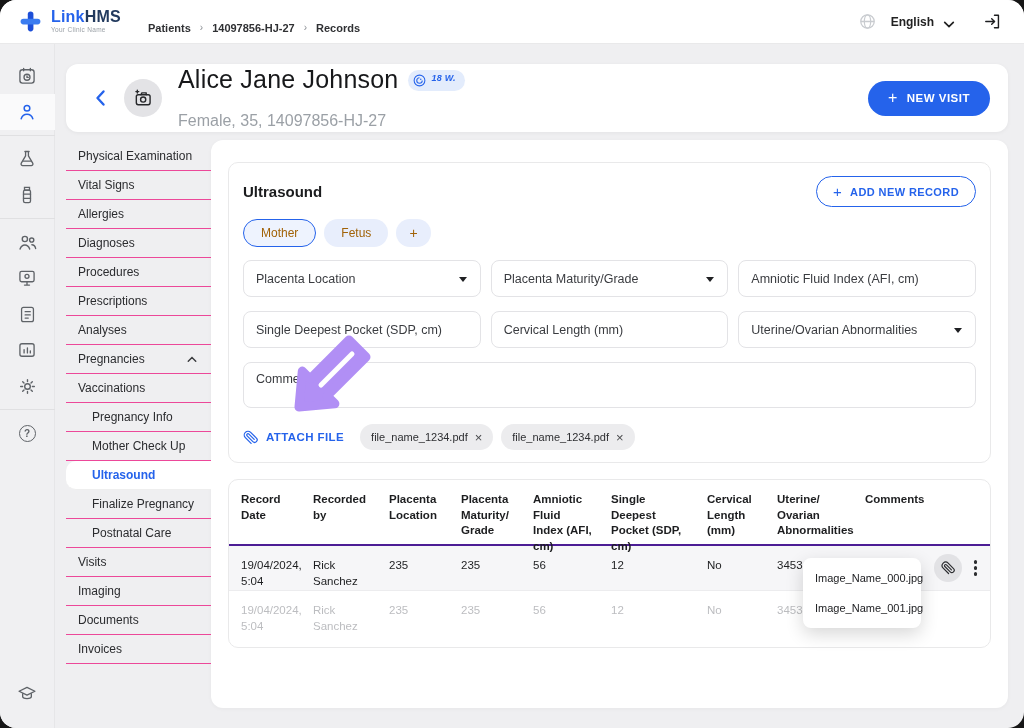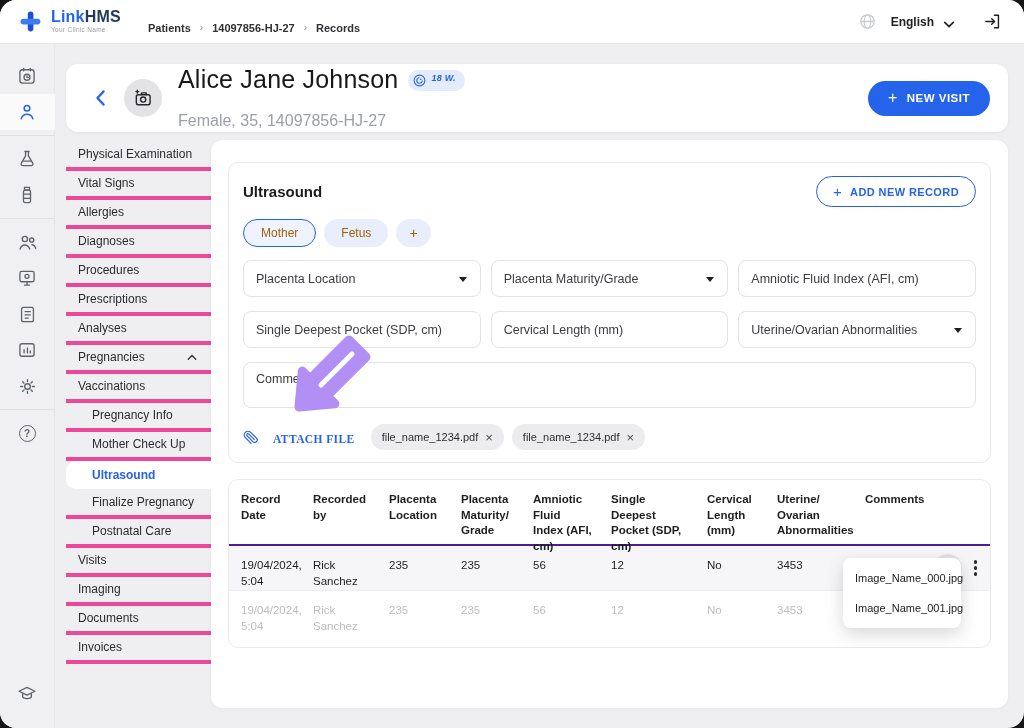--- a/index.html
+++ b/index.html
@@ -32,21 +32,21 @@
   .avatar { width:38px; height:38px; border-radius:50%; background:#e3e3e6; display:flex; align-items:center; justify-content:center; margin-right:16px; }
   .pname-row { display:flex; align-items:center; gap:10px; }
   .pname { font-size:25px; font-weight:500; color:#17181a; letter-spacing:.2px; line-height:1.1; }
   .gest-badge { display:flex; align-items:flex-start; gap:4px; background:#e3ecfc; border-radius:12px; padding:3px 9px 3px 4px; font-size:9px; font-weight:700; color:#2563eb; letter-spacing:.3px;font-style:italic; }
   .psub { font-size:16px; color:#9ba0a6; margin-top:18px; }
   .new-visit { margin-left:auto; background:#2563eb; color:#fff; border:none; border-radius:18px; height:35px; padding:0 20px; font-size:11.5px; font-weight:700; letter-spacing:.5px; display:flex; align-items:center; gap:9px; font-family:inherit; cursor:pointer; }
   .new-visit .plus { font-size:16px; font-weight:400; line-height:1; }
 
   
   .subnav { position:absolute; left:66px; top:142px; width:145px; z-index:2; }
-  .subnav-item { height:29px; line-height:29px; font-size:12px; color:#2b2c2f; padding-left:12px; border-bottom:4px solid #ec4899; cursor:pointer; display:flex; align-items:center; }
+  .subnav-item { height:29px; line-height:29px; font-size:12px; color:#2b2c2f; padding-left:12px; border-bottom:1px solid #ec4899; cursor:pointer; display:flex; align-items:center; }
   .subnav-item.sub { padding-left:26px; }
   .subnav-item.active { background:#fff; color:#2563eb; font-weight:700; border-radius:10px 0 0 10px; border-bottom:1px solid #eee; }
   .subnav-item .chev-up { margin-left:auto; margin-right:14px; }
 
   
   .content-card { position:absolute; left:211px; top:140px; width:797px; height:568px; background:#fff; border-radius:12px; box-shadow:0 1px 4px rgba(0,0,0,.04); z-index:1; }
   .form-section { margin:22px 17px 0; border:1px solid #e9e9ea; border-radius:10px; padding:13px 14px 12px; }
   .sec-head { display:flex; align-items:center; justify-content:space-between; }
   .sec-title { font-size:15px; font-weight:700; color:#1b1c1e; }
   .add-record { background:#fff; border:1.5px solid #2563eb; color:#2563eb; border-radius:16px; height:31px; padding:0 16px; font-size:11px; font-weight:700; letter-spacing:.4px; display:flex; align-items:center; gap:8px; font-family:inherit; cursor:pointer; }
@@ -54,41 +54,41 @@
   .tabs { display:flex; gap:8px; margin-top:12px; }
   .chip { height:28px; border-radius:15px; display:flex; align-items:center; padding:0 17px; font-size:12px; color:#a16207; background:#e8eefc; cursor:pointer; }
   .chip.selected { background:#eef3fe; border:1.5px solid #2563eb; font-weight:400; }
   .chip.add-chip { padding:0 13px; font-size:14px; }
   .fgrid { display:grid; grid-template-columns:1fr 1fr 1fr; gap:14px 10px; margin-top:13px; }
   .fld { position:relative; height:37px; border:1px solid #e3e3e6; border-radius:8px; display:flex; align-items:center; padding:0 12px; font-size:12.5px; color:#3a3c40; background:#fff; cursor:text; }
   .fld.select { cursor:pointer; }
   .caret { position:absolute; right:13px; top:16px; width:0; height:0; border-left:4px solid transparent; border-right:4px solid transparent; border-top:5px solid #1f2023; }
   .comments-box { margin-top:14px; height:46px; border:1px solid #e3e3e6; border-radius:8px; padding:9px 12px; font-size:12.5px; color:#3a3c40; cursor:text; }
   .attach-row { margin-top:16px; display:flex; align-items:center; gap:8px; }
-  .attach-btn { display:flex; align-items:flex-end; gap:15px; color:#2563eb; font-size:11.5px; font-weight:700; letter-spacing:.4px; cursor:pointer; margin-right:8px;font-family:Liberation Serif, serif; }
+  .attach-btn { display:flex; align-items:center; gap:8px; color:#2563eb; font-size:11.5px; font-weight:700; letter-spacing:.4px; cursor:pointer; margin-right:8px; }
   .file-chip { display:flex; align-items:center; gap:7px; background:#ececee; border-radius:14px; height:26px; padding:0 11px; font-size:11px; color:#2e2f32; }
   .file-chip .x { font-size:13px; color:#4a4b4e; cursor:pointer; line-height:1; }
 
   
   .table-section { margin:16px 17px 0; border:1px solid #e9e9ea; border-radius:10px; overflow:hidden; }
   .tr { display:grid; grid-template-columns:72px 76px 72px 72px 78px 96px 70px 88px 74px 1fr; }
   .th, .td { padding:12px 6px 0 12px; font-size:11.5px; line-height:1.35; }
   .th { font-weight:700; color:#1d1e20; height:64px; }
   .thead { border-bottom:2px solid #4c1d95; }
   .row1 { background:#f6f6f8; border-bottom:1px solid #ececee; height:45px; }
   .row1 .td { color:#1d1e20; }
   .row2 { height:56px; }
   .row2 .td { color:#bcbdc0; }
   .td-actions { display:flex; align-items:center; justify-content:flex-end; gap:9px; padding:0 10px 0 0; }
   .clip-circle { width:28px; height:28px; border-radius:50%; background:#e2e2e5; display:flex; align-items:center; justify-content:center; cursor:pointer; }
   .kebab { display:flex; flex-direction:column; gap:2.5px; padding:4px 3px; cursor:pointer; }
   .kebab i { width:3.5px; height:3.5px; border-radius:50%; background:#2c2d30; }
 
   
-  .attach-menu { position:absolute; left:843px; top:558px; width:118px; background:#fff; border-radius:8px; box-shadow:0 6px 18px rgba(0,0,0,.16); padding:5px 0; z-index:8; }
+  .attach-menu { position:absolute; left:803px; top:558px; width:118px; background:#fff; border-radius:8px; box-shadow:0 6px 18px rgba(0,0,0,.16); padding:5px 0; z-index:8; }
   .attach-menu .mi { font-size:11px; color:#202124; padding:9px 12px; cursor:pointer; white-space:nowrap; }
 
   
   .anno-arrow { position:absolute; left:281px; top:327px; z-index:7; pointer-events:none; }
 </style>
 </head>
 <body>
 
 <div class="app">
 

